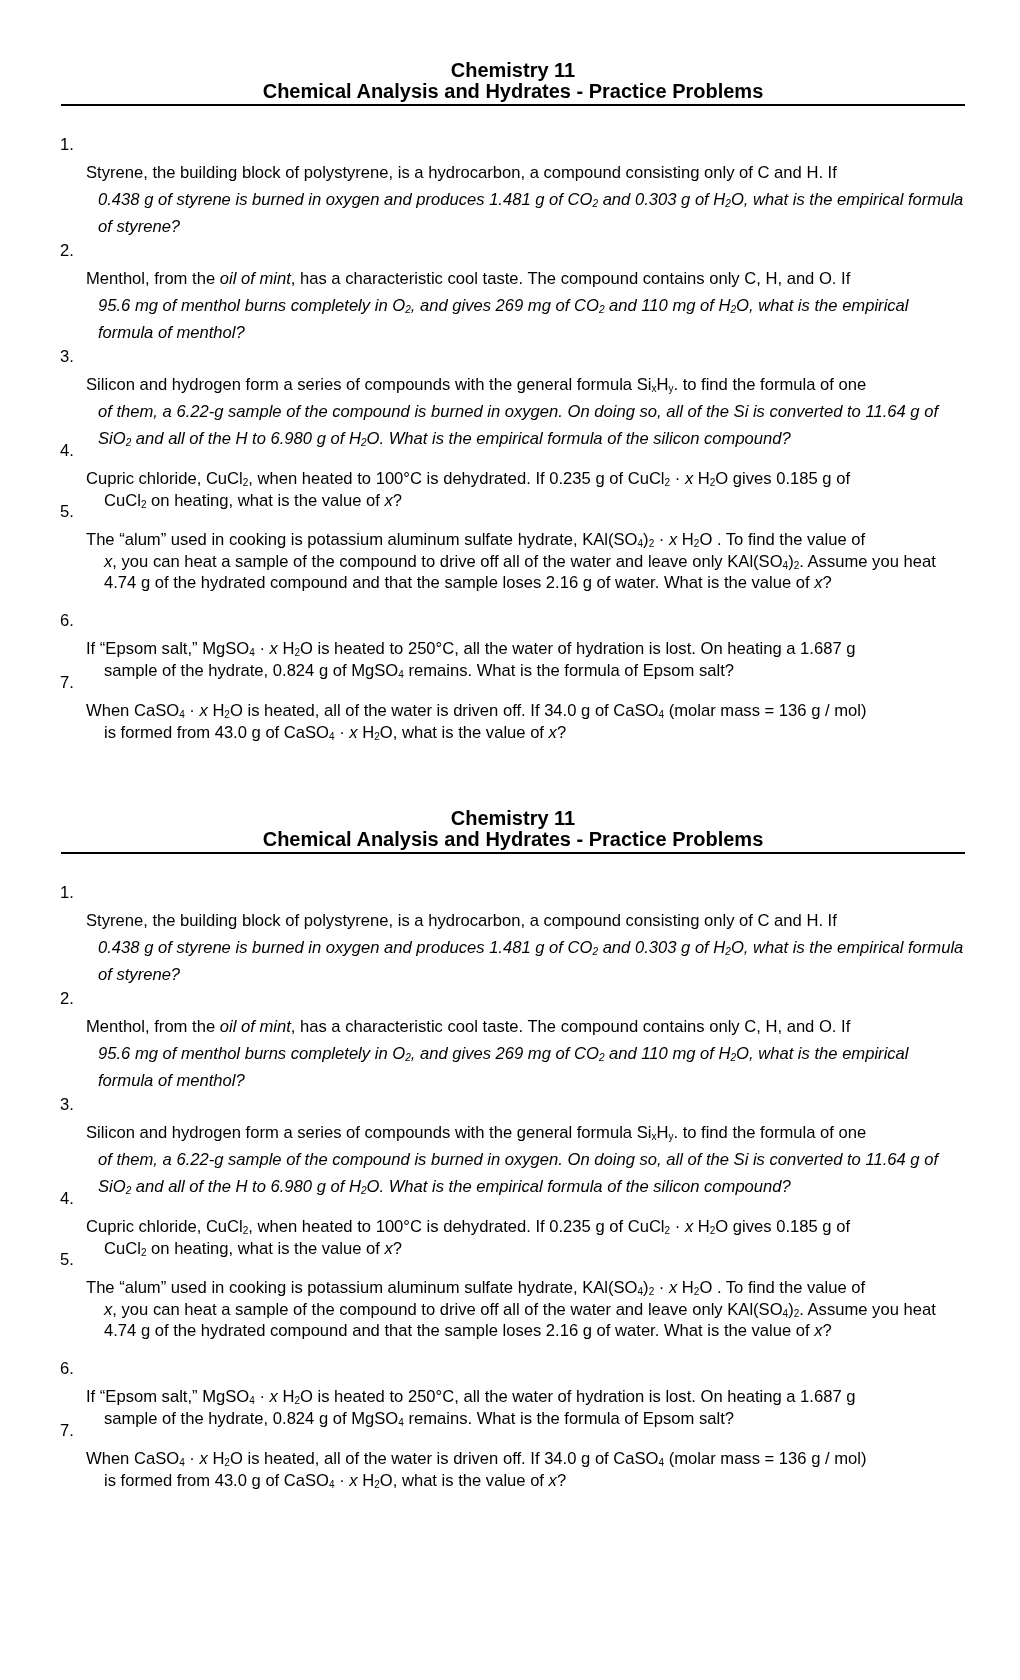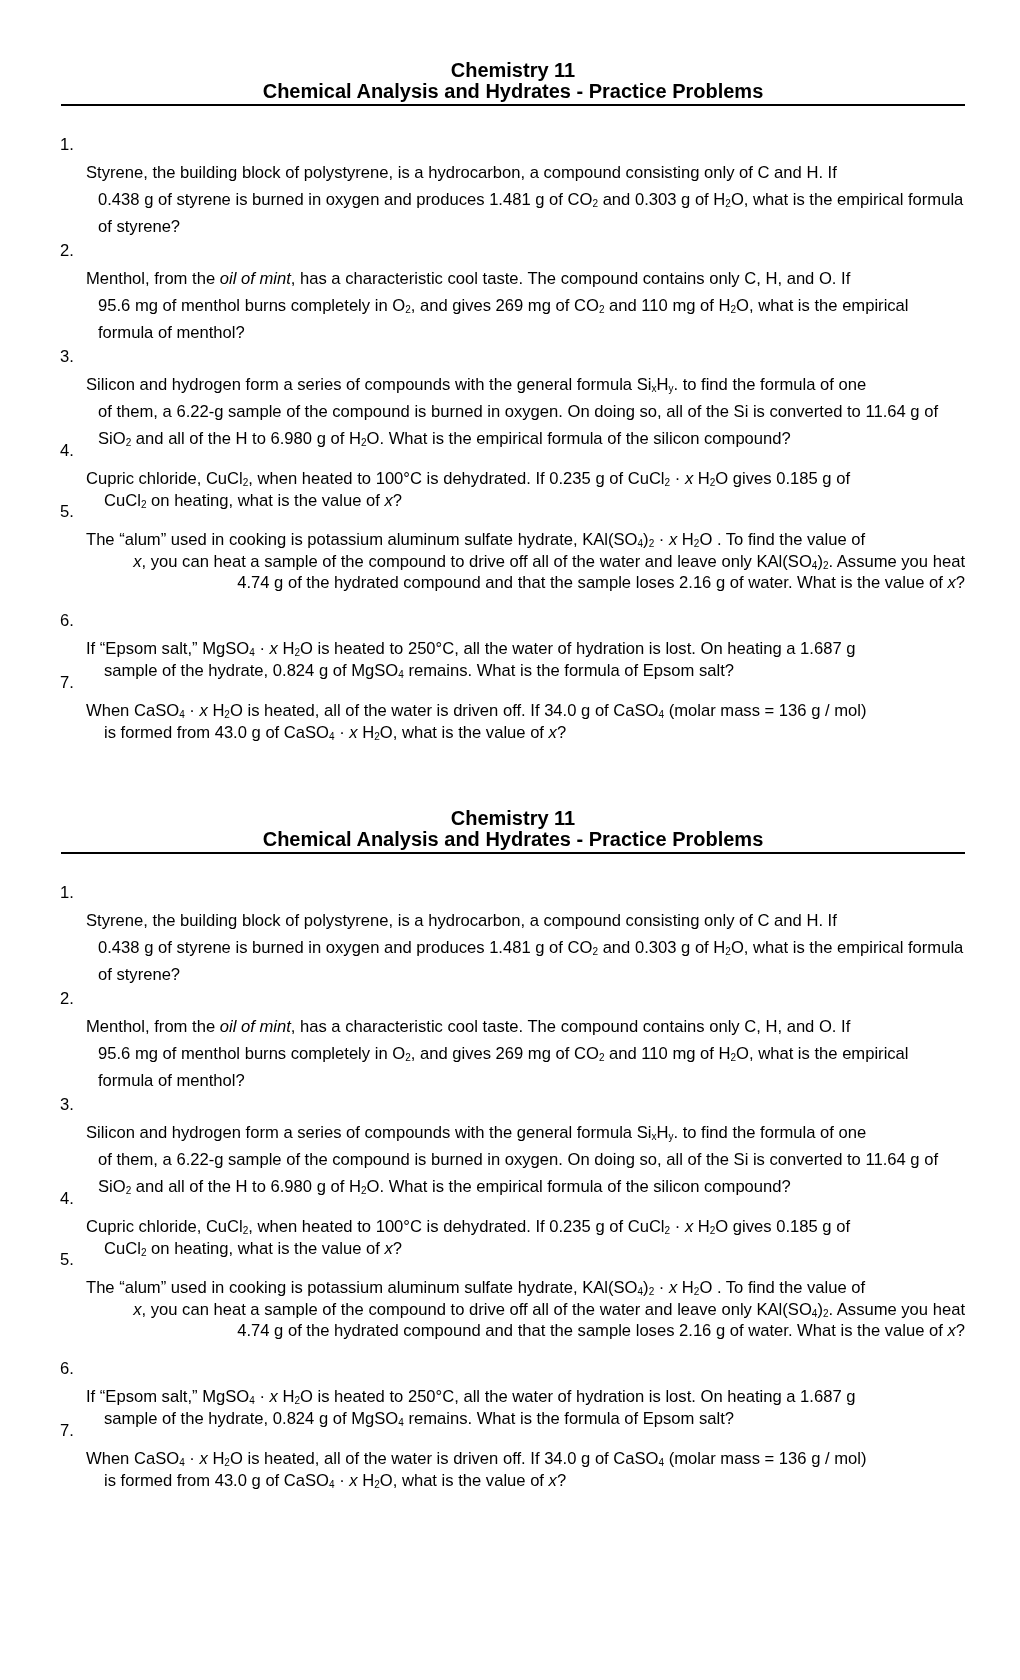--- a/index.html
+++ b/index.html
@@ -60,24 +60,24 @@
       margin-top: 28px;
     }
     .q .first-line {
       display: block;
       white-space: nowrap;
     }
     .q .rest {
       display: block;
     }
     .q.loose { line-height: 27px; }
-    .q.loose .rest { padding-left: 12px; }
+    .q.loose .rest { padding-left: 12px; font-style: italic; }
     .q.tight { line-height: 21.5px; }
     .q.tight .rest { padding-left: 18px; }
-    .q.tight.q5 .rest { padding-left: 18px; text-align: right; }
+    .q.tight.q5 .rest { padding-left: 18px; }
 
     sub {
       font-size: 10px;
       vertical-align: -2px;
       line-height: 0;
     }
     i { font-style: italic; }
 
     .q1 { top: 131px; }
     .q2 { top: 237px; }

